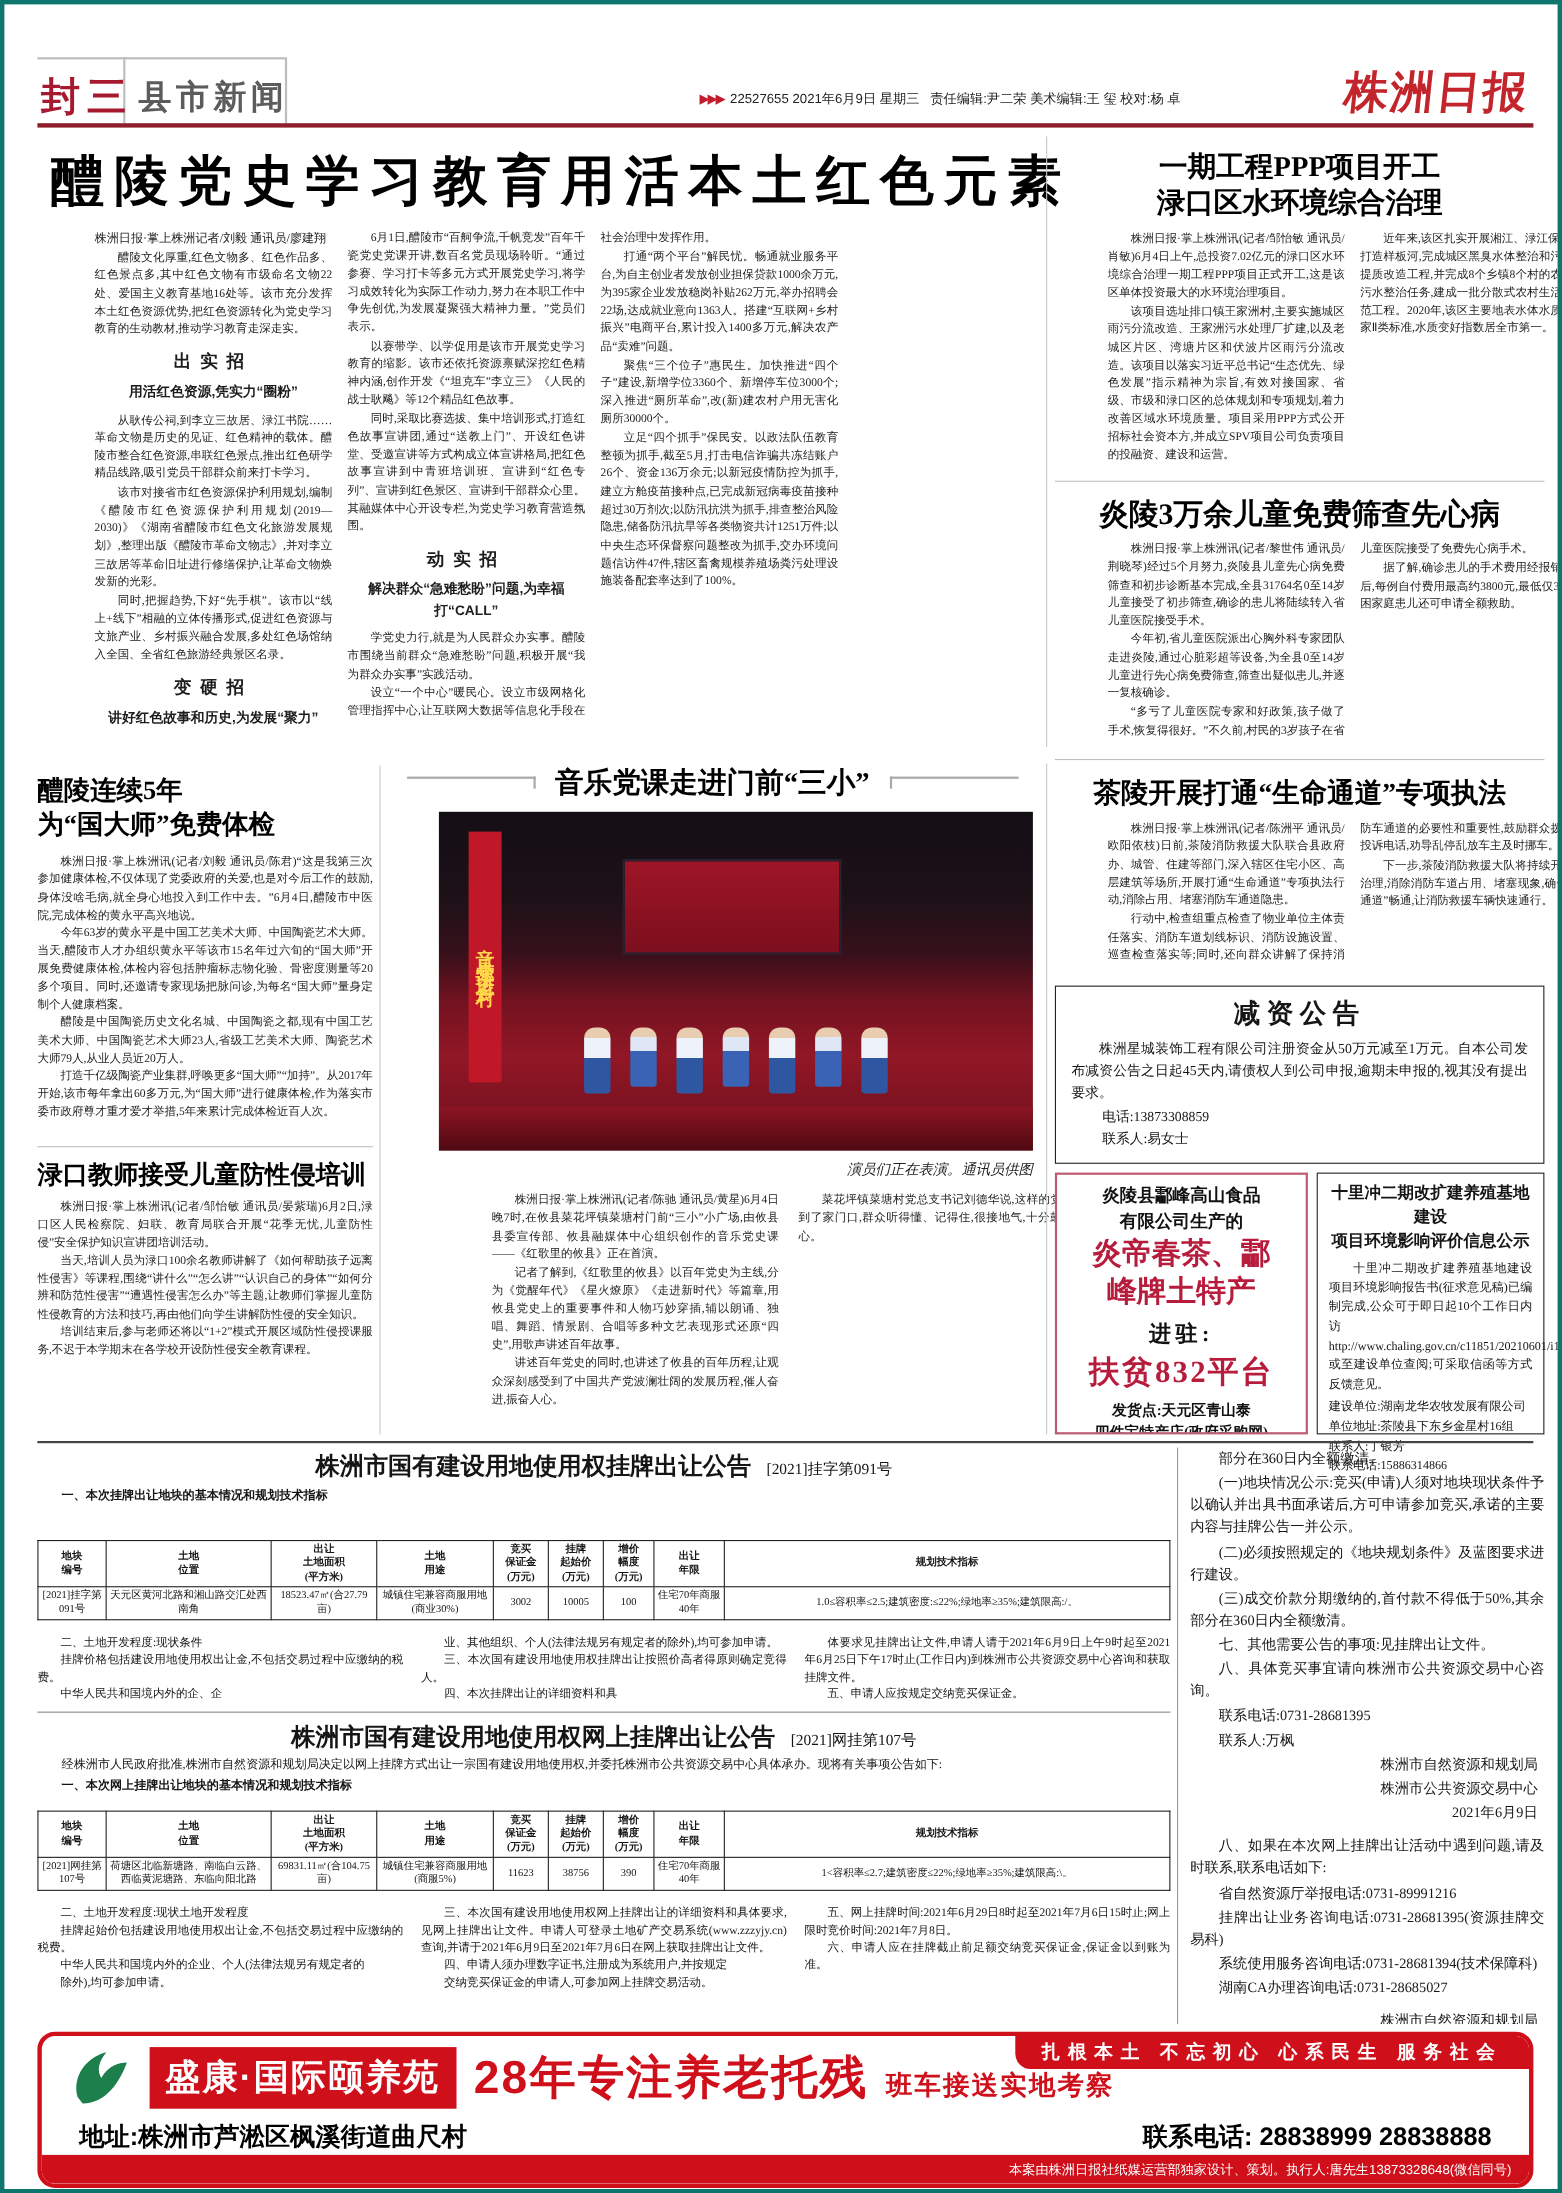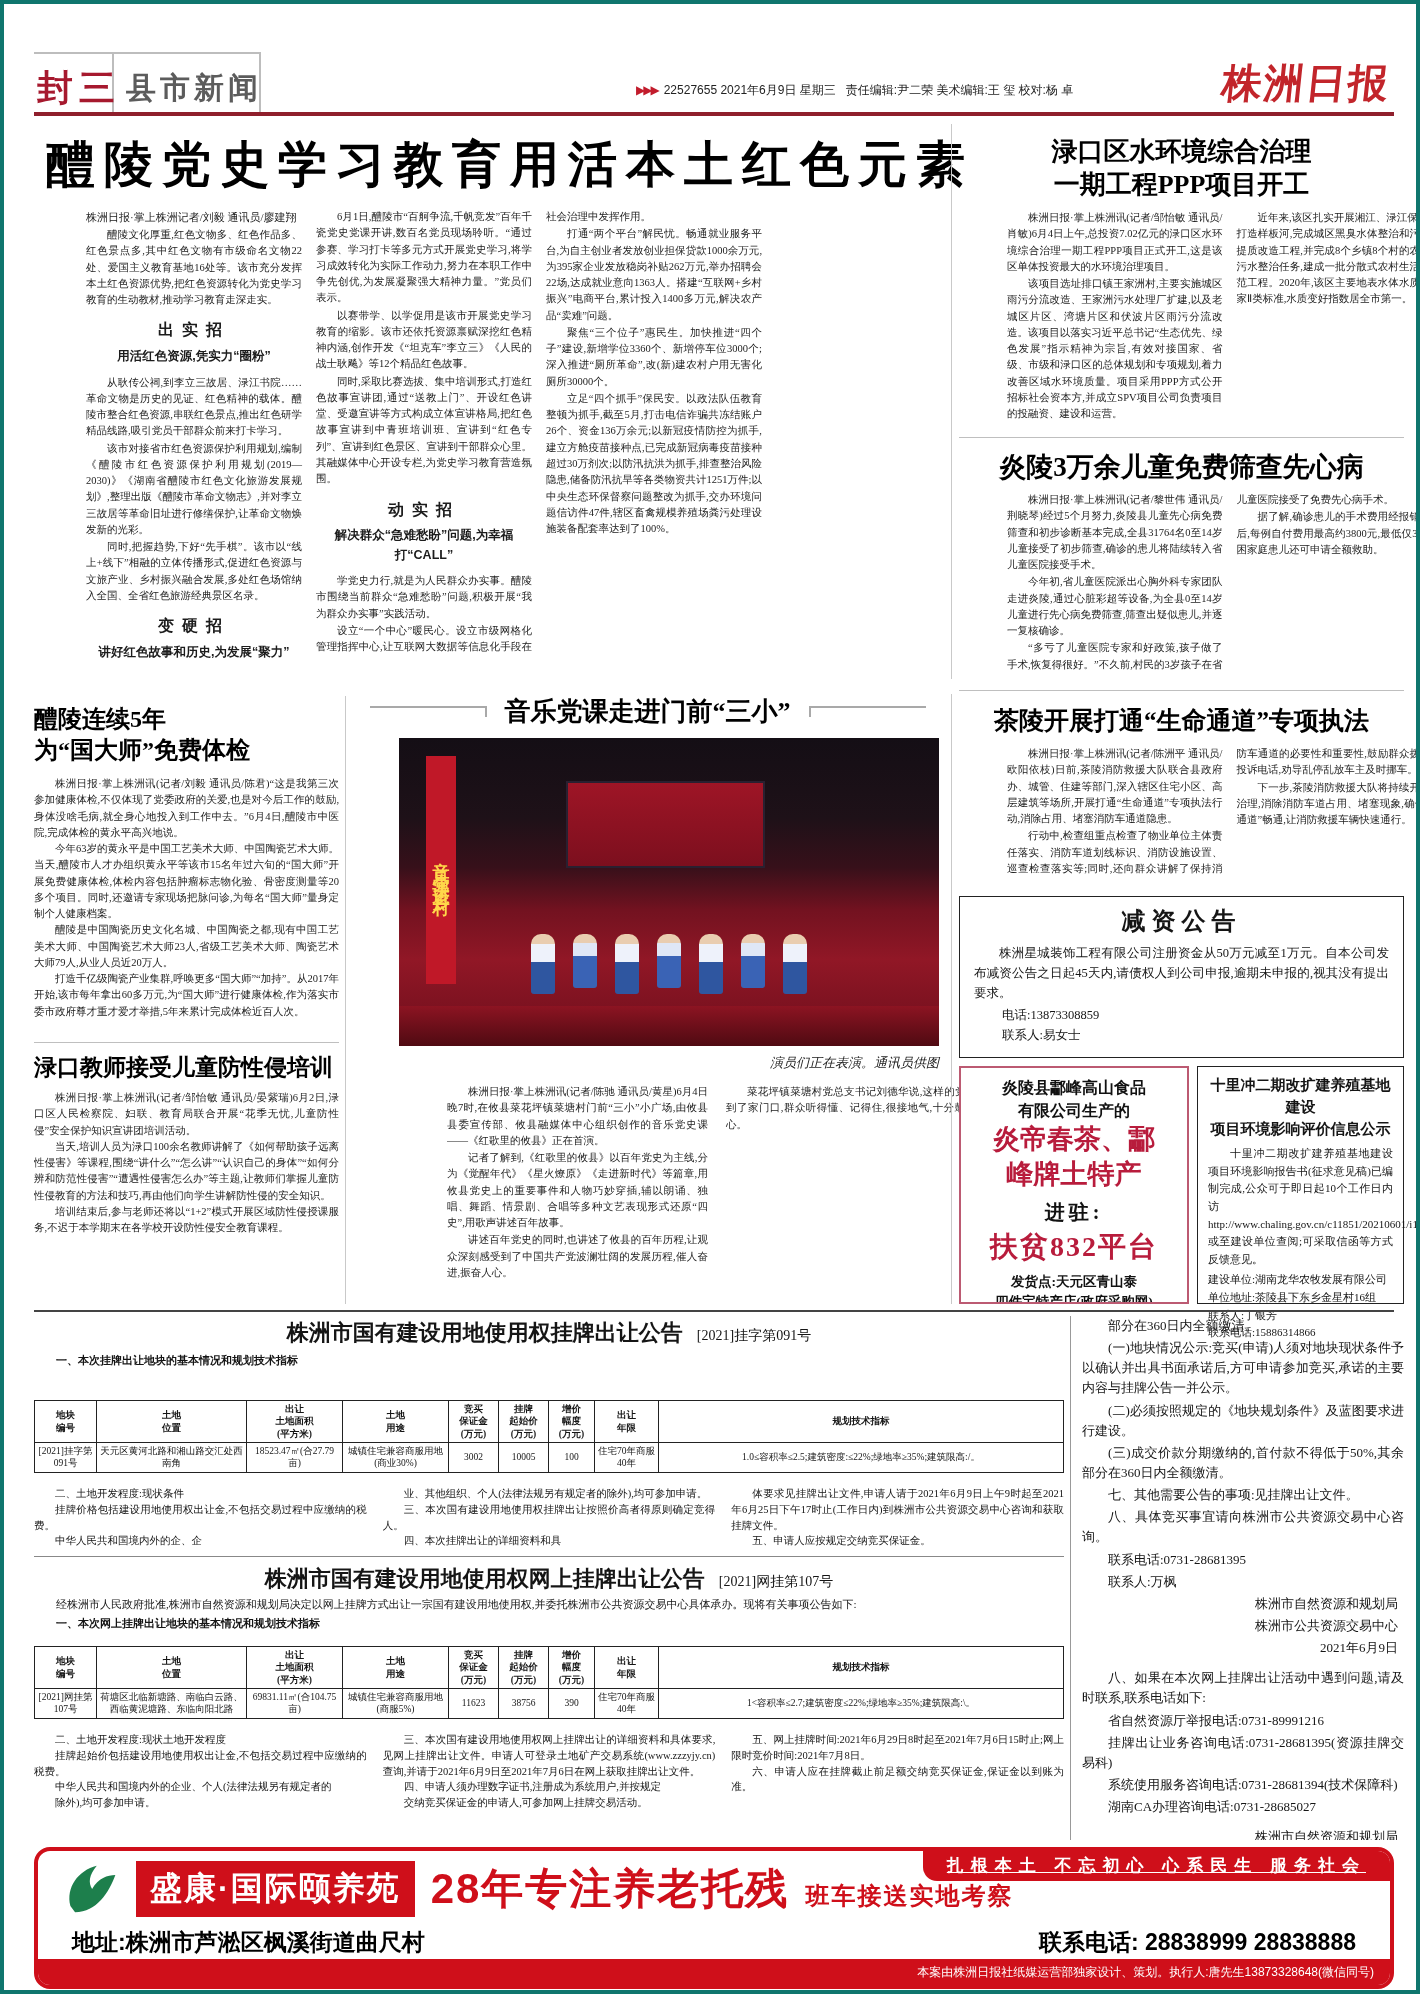--- a/index.html
+++ b/index.html
@@ -67,21 +67,21 @@
   .lt{border-collapse:collapse;width:100%;font-size:9.5px;text-align:center;line-height:1.3;table-layout:fixed;}
   .lt th,.lt td{border:1px solid #222;padding:2px 3px;white-space:pre-line;word-break:break-all;}
   .n-cols{column-count:3;column-gap:16px;column-fill:auto;font-size:10.5px;line-height:1.5;text-align:justify;overflow:hidden;}
   .n-cols p{margin:0;text-indent:2em;}
   .land-right{font-size:13px;line-height:1.55;text-align:justify;overflow:hidden;}
   .land-right p{margin:0 0 2px;text-indent:2em;}
   .land-right p.sign{text-align:right;text-indent:0;padding-right:6px;}
   
   .ad{border:4px solid #cf0f1a;border-radius:16px;background:#fff;overflow:hidden;}
   .ad-slogan{position:absolute;top:0;right:0;height:30px;background:#cf0f1a;color:#fff;
-             font:700 17px/30px "Liberation Sans",sans-serif;padding:0 24px;border-bottom-left-radius:14px;letter-spacing:7px;text-decoration:underline;}
+             font:700 17px/30px "Liberation Sans",sans-serif;padding:0 24px;border-bottom-left-radius:14px;letter-spacing:7px;}
   .ad-row1{position:absolute;left:20px;top:8px;display:flex;align-items:center;gap:16px;height:60px;}
   .ad-brand{background:#cf0f1a;color:#fff;font-weight:900;font-size:32px;padding:6px 14px;
             font-family:"Liberation Sans",sans-serif;letter-spacing:2px;}
   .ad-head{color:#cf0f1a;font-size:42px;font-weight:900;font-family:"Liberation Sans",sans-serif;letter-spacing:2px;}
   .ad-sub{color:#cf0f1a;font-size:24px;font-weight:900;font-family:"Liberation Sans",sans-serif;margin-top:14px;letter-spacing:2px;}
   .ad-row2{position:absolute;left:0;right:0;top:76px;display:flex;justify-content:space-between;padding:0 34px;
            font-family:"Liberation Sans",sans-serif;font-weight:900;font-size:23px;color:#000;}
   .ad-foot{position:absolute;left:0;right:0;bottom:0;height:26px;background:#cf0f1a;color:#fff;font-size:12px;
            display:flex;align-items:center;justify-content:flex-end;padding-right:16px;font-family:"Liberation Sans",sans-serif;}
   .vr{position:absolute;width:1px;background:#c9c9c9;}
@@ -127,22 +127,22 @@
     </div>
     <p>学党史力行,就是为人民群众办实事。醴陵市围绕当前群众“急难愁盼”问题,积极开展“我为群众办实事”实践活动。</p>
     <p>设立“一个中心”暖民心。设立市级网格化管理指挥中心,让互联网大数据等信息化手段在社会治理中发挥作用。</p>
     <p>打通“两个平台”解民忧。畅通就业服务平台,为自主创业者发放创业担保贷款1000余万元,为395家企业发放稳岗补贴262万元,举办招聘会22场,达成就业意向1363人。搭建“互联网+乡村振兴”电商平台,累计投入1400多万元,解决农产品“卖难”问题。</p>
     <p>聚焦“三个位子”惠民生。加快推进“四个子”建设,新增学位3360个、新增停车位3000个;深入推进“厕所革命”,改(新)建农村户用无害化厕所30000个。</p>
     <p>立足“四个抓手”保民安。以政法队伍教育整顿为抓手,截至5月,打击电信诈骗共冻结账户26个、资金136万余元;以新冠疫情防控为抓手,建立方舱疫苗接种点,已完成新冠病毒疫苗接种超过30万剂次;以防汛抗洪为抓手,排查整治风险隐患,储备防汛抗旱等各类物资共计1251万件;以中央生态环保督察问题整改为抓手,交办环境问题信访件47件,辖区畜禽规模养殖场粪污处理设施装备配套率达到了100%。</p>
   </div>
 
   <div class="vr" style="left:947px;top:120px;height:555px;"></div>
   <div class="abs h-s" style="left:955px;top:132px;width:445px;text-align:center;font-size:26px;line-height:1.25;">
+    <div>一期工程PPP项目开工</div>
     <div>渌口区水环境综合治理</div>
-    <div>一期工程PPP项目开工</div>
   </div>
   <div class="abs col-body" style="left:955px;top:206px;width:445px;height:220px;column-count:2;">
     <p>株洲日报·掌上株洲讯(记者/邹怡敏 通讯员/肖敏)6月4日上午,总投资7.02亿元的渌口区水环境综合治理一期工程PPP项目正式开工,这是该区单体投资最大的水环境治理项目。</p>
     <p>该项目选址排口镇王家洲村,主要实施城区雨污分流改造、王家洲污水处理厂扩建,以及老城区片区、湾塘片区和伏波片区雨污分流改造。该项目以落实习近平总书记“生态优先、绿色发展”指示精神为宗旨,有效对接国家、省级、市级和渌口区的总体规划和专项规划,着力改善区域水环境质量。项目采用PPP方式公开招标社会资本方,并成立SPV项目公司负责项目的投融资、建设和运营。</p>
     <p>近年来,该区扎实开展湘江、渌江保护治理,打造样板河,完成城区黑臭水体整治和污水管网提质改造工程,并完成8个乡镇8个村的农村生活污水整治任务,建成一批分散式农村生活污水示范工程。2020年,该区主要地表水体水质优于国家Ⅱ类标准,水质变好指数居全市第一。</p>
   </div>
   <div class="hrl" style="left:955px;top:433px;width:445px;"></div>
 
   <div class="abs h-s" style="left:955px;top:445px;width:445px;text-align:center;font-size:27px;">炎陵3万余儿童免费筛查先心病</div>
   <div class="abs col-body" style="left:955px;top:488px;width:445px;height:185px;column-count:2;">

